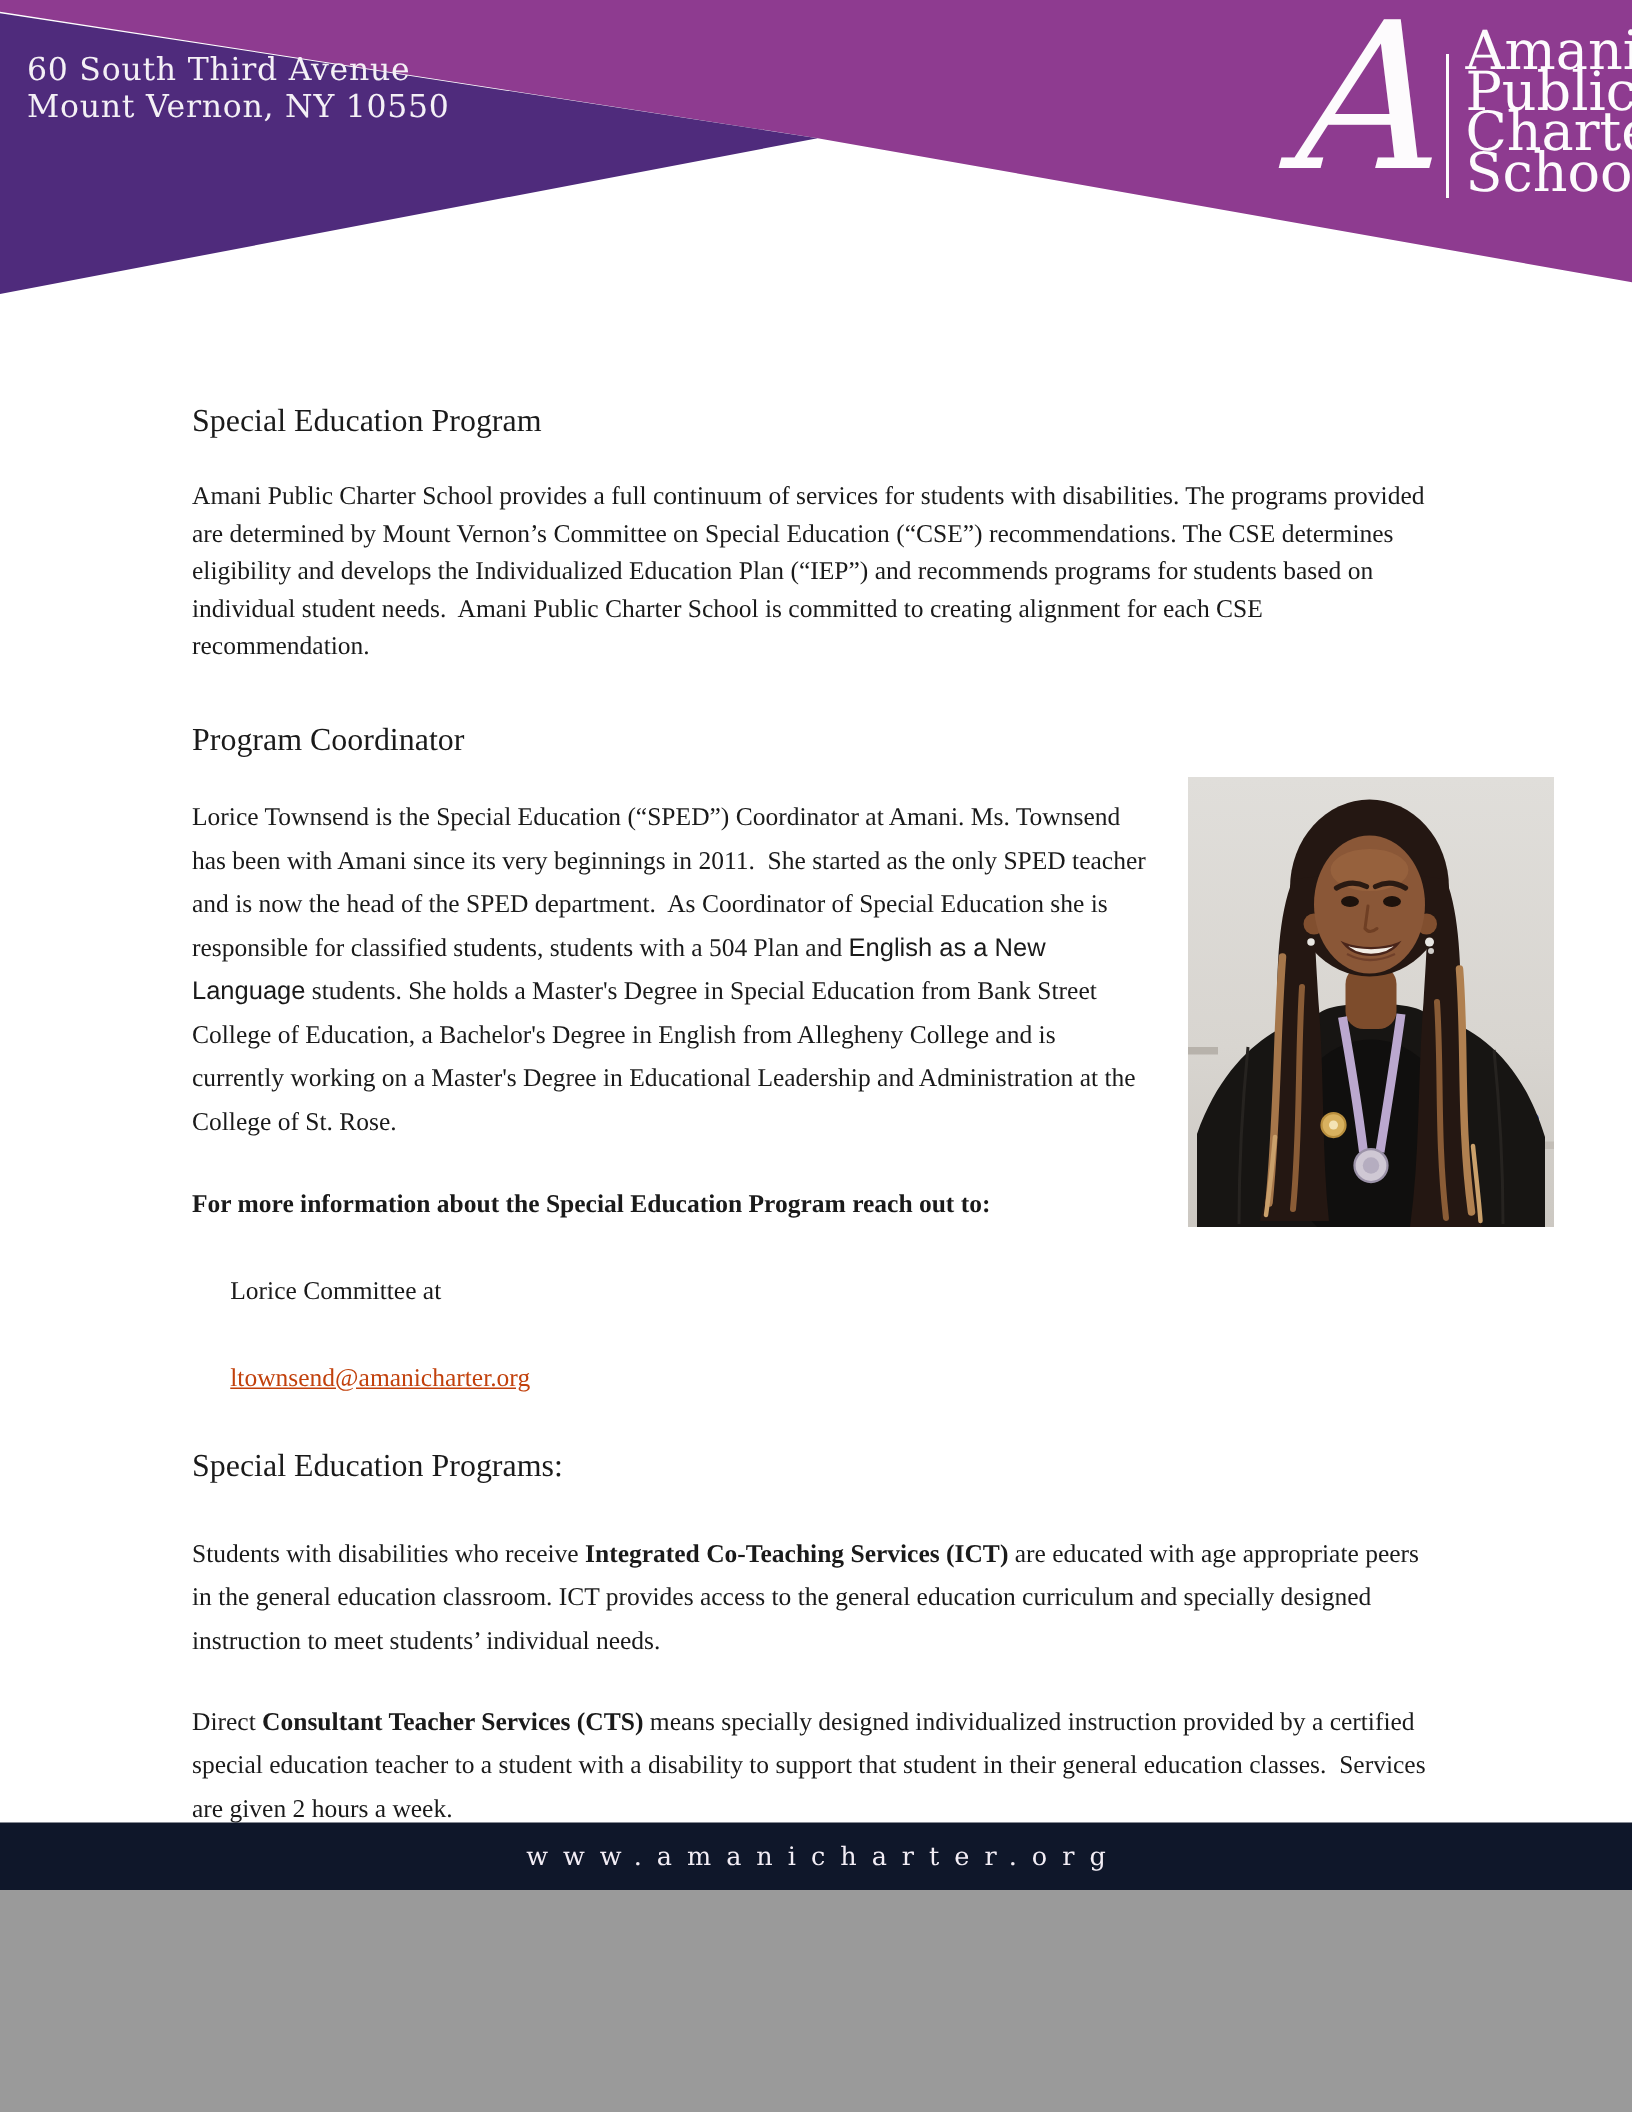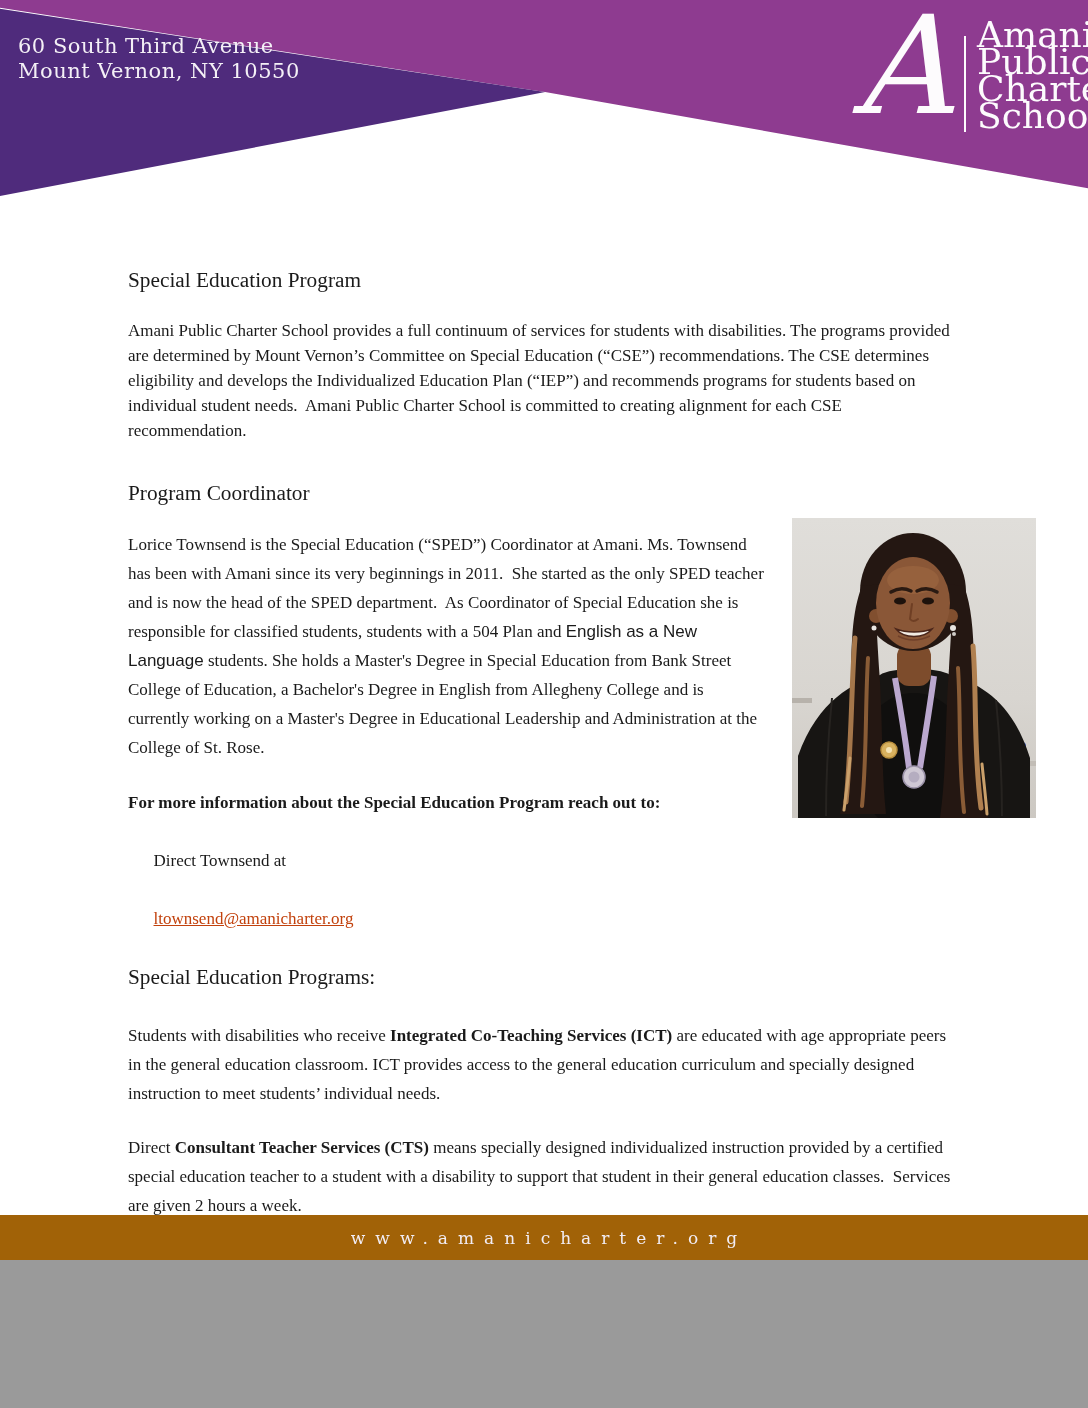--- a/index.html
+++ b/index.html
@@ -59,21 +59,21 @@
   .p-ict{margin-top:31px !important;line-height:29px !important;}
   .p-cts{margin-top:25px !important;line-height:29px !important;}
   a.email{color:#c2410c;text-decoration:underline;}
 
   
   .photo{position:absolute;left:792px;top:518px;width:244px;height:300px;}
 
   
   .footer{
     position:absolute;left:0;bottom:0;width:1088px;height:45px;
-    background:#a16207;display:flex;align-items:center;justify-content:center;
+    background:#0f172a;display:flex;align-items:center;justify-content:center;
   }
   .footer .url{
     color:#f2edf5;font-family:"DejaVu Serif", serif;font-size:17px;
     letter-spacing:10px;text-indent:10px;
   }
 </style>
 </head>
 <body>
 
 <div class="page">
@@ -102,21 +102,21 @@
   <div class="content">
     <h3 class="h-first">Special Education Program</h3>
 
     <p class="p-intro">Amani Public Charter School provides a full continuum of services for students with disabilities. The programs provided are determined by Mount Vernon’s Committee on Special Education (“CSE”) recommendations. The CSE determines eligibility and develops the Individualized Education Plan (“IEP”) and recommends programs for students based on individual student needs.  Amani Public Charter School is committed to creating alignment for each CSE recommendation.</p>
 
     <h3 class="h-coord">Program Coordinator</h3>
 
     <p class="p-bio"><span>Lorice Townsend is the Special Education (“SPED”) Coordinator at Amani. Ms. Townsend has been with Amani since its very beginnings in 2011.  She started as the only SPED teacher and is now the head of the SPED department.  As Coordinator of Special Education she is responsible for classified students, students with a 504 Plan and </span><span class="sans-run">English as a New Language</span><span> students. She holds a Master's Degree in Special Education from Bank Street College of Education, a Bachelor's Degree in English from Allegheny College and is currently working on a Master's Degree in Educational Leadership and Administration at the College of St. Rose.</span></p>
 
     <p class="contact"><span class="bold-run">For more information about the Special Education Program reach out to:</span><br>
-      <span>Direct Townsend at</span><br>
+      <span>Lorice Committee at</span><br>
       <a class="email" href="#">ltownsend@amanicharter.org</a></p>
 
     <h3 class="h-progs">Special Education Programs:</h3>
 
     <p class="p-ict"><span>Students with disabilities who receive </span><span class="bold-run">Integrated Co-Teaching Services (ICT)</span><span> are educated with age appropriate peers in the general education classroom. ICT provides access to the general education curriculum and specially designed instruction to meet students’ individual needs.</span></p>
 
     <p class="p-cts"><span>Direct </span><span class="bold-run">Consultant Teacher Services (CTS)</span><span> means specially designed individualized instruction provided by a certified special education teacher to a student with a disability to support that student in their general education classes.  Services are given 2 hours a week.</span></p>
   </div>
 
   <svg class="photo" viewBox="0 0 244 300" xmlns="http://www.w3.org/2000/svg">

